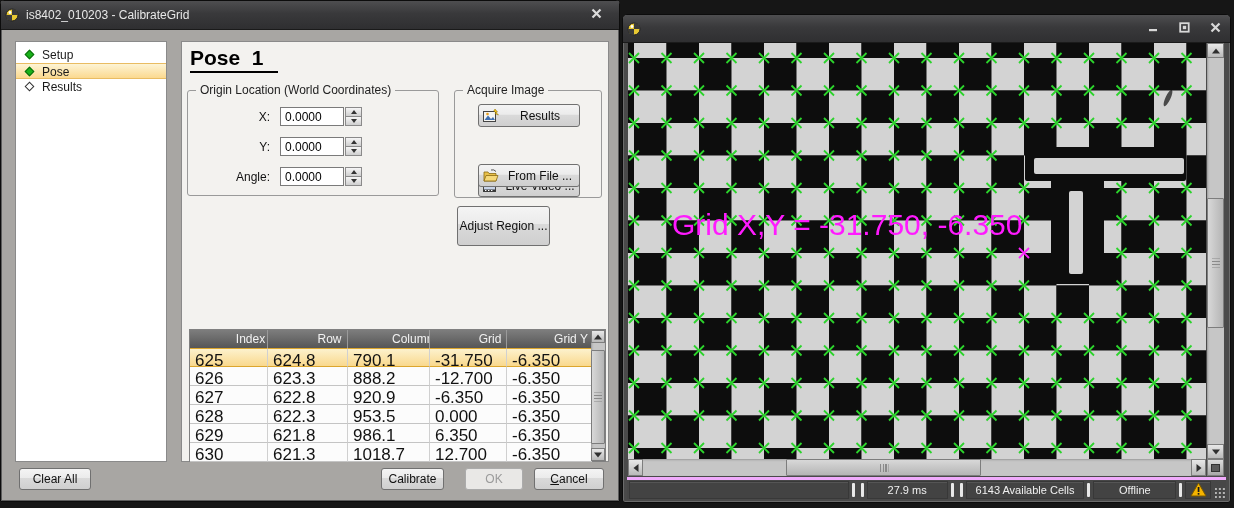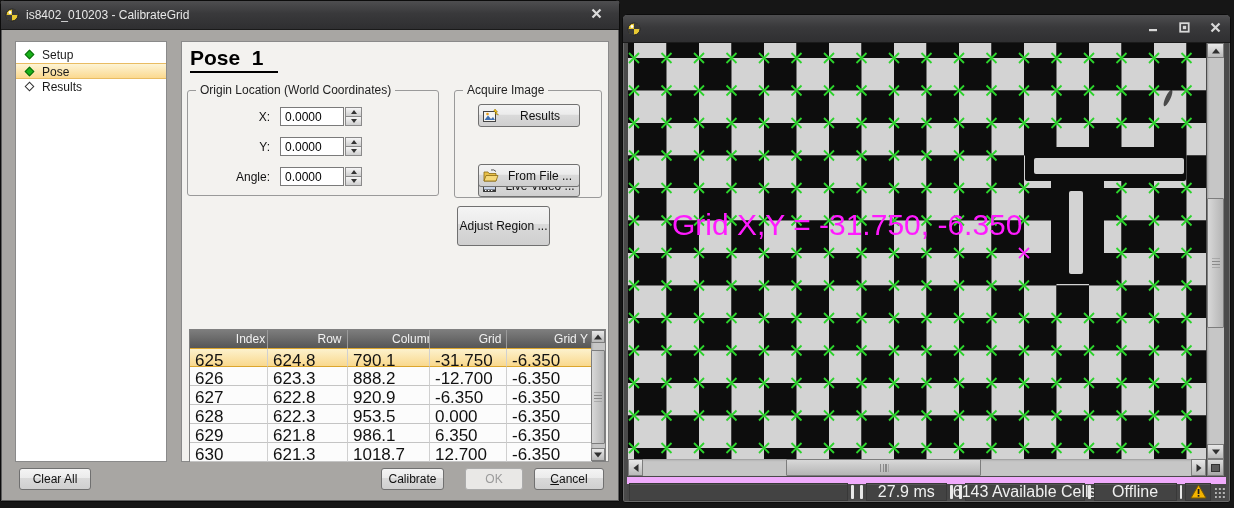--- a/index.html
+++ b/index.html
@@ -97,21 +97,21 @@
   .sb-h { position:absolute; left:5px; top:444px; width:578px; height:17px; background:#c6c6c6; box-shadow:inset 0 1px 2px #9a9a9a; }
   .sb-hbtn { position:absolute; top:0; bottom:0; background:linear-gradient(#e8e8e8,#b9b9b9); border:1px solid #7d7d7d; width:15px; }
   .sb-hbtn::after { content:""; position:absolute; left:50%; top:50%; transform:translate(-50%,-50%); border-top:4px solid transparent; border-bottom:4px solid transparent; }
   .sb-left { left:0; } .sb-left::after { border-right:5px solid #2f2f2f; }
   .sb-right { right:0; } .sb-right::after { border-left:5px solid #2f2f2f; }
   .sb-h .sb-thumb { top:0; bottom:0; left:158px; width:195px; background:linear-gradient(#d8d8d8,#b5b5b5); }
 
   .corner-btn { position:absolute; left:584px; top:444px; width:17px; height:17px; background:linear-gradient(#dcdcdc,#a8a8a8); border:1px solid #7d7d7d; }
   .corner-btn::after { content:""; position:absolute; right:3px; bottom:3px; width:7px; height:6px; background:#5a5a5a; border:1px solid #333; }
 
-  .statusbar { position:absolute; left:4px; right:4px; top:462px; height:22px; background:#474747; border-top:7px solid #f0abfc; display:flex; align-items:center; color:#f0f0f0; font-size:16px; }
+  .statusbar { position:absolute; left:4px; right:4px; top:462px; height:22px; background:#474747; border-top:3px solid #f0abfc; display:flex; align-items:center; color:#f0f0f0; font-size:11px; }
   .seg { height:18px; background:#434343; border:1px solid #383838; box-shadow:inset 0 1px 0 #555; display:flex; align-items:center; justify-content:center; white-space:nowrap; }
   .seg-spacer { width:222px; margin-left:2px; }
   .seg-ms { width:82px; } .seg-cells { width:120px; } .seg-offline { width:84px; } .seg-warn { width:26px; }
   .sep { width:3px; height:14px; background:#e8e8e8; margin:0 3px; border-radius:1px; }
   .resize-grip { margin-left:4px; width:11px; height:12px; align-self:flex-end;
     background:radial-gradient(#b5b5b5 1px,transparent 1.2px); background-size:4px 4px; background-position:bottom right; }
 </style>
 </head>
 <body>
 

